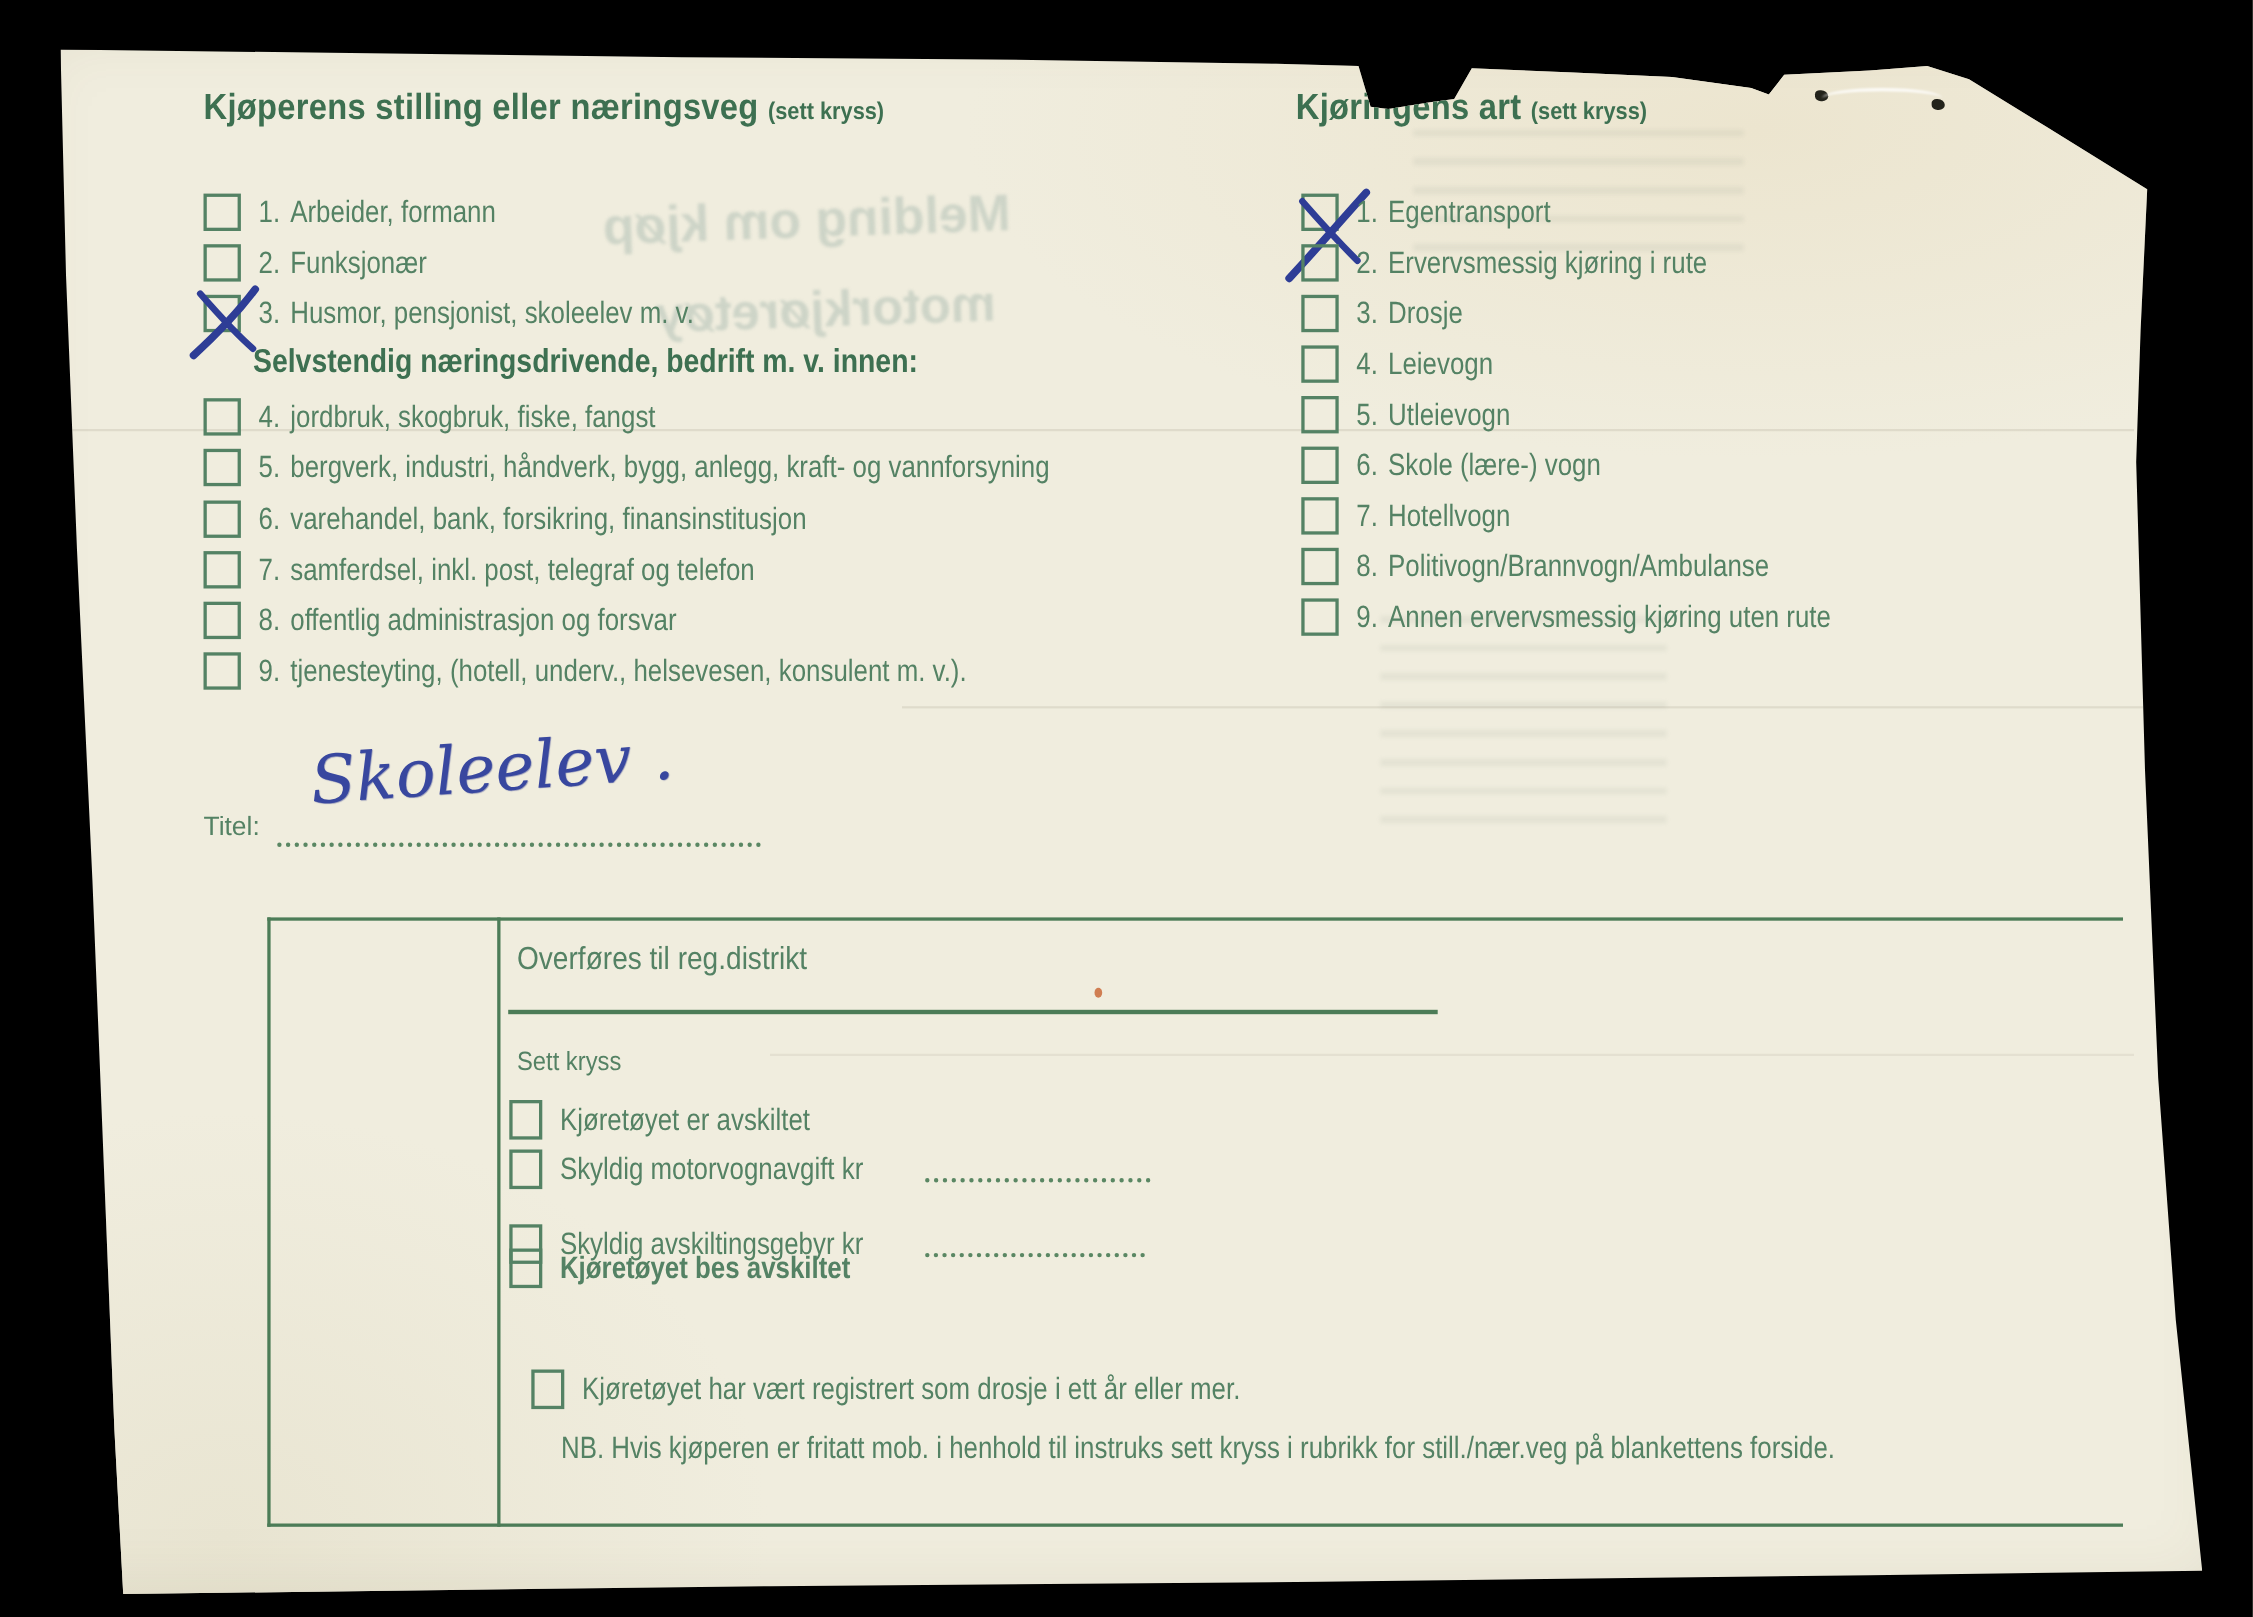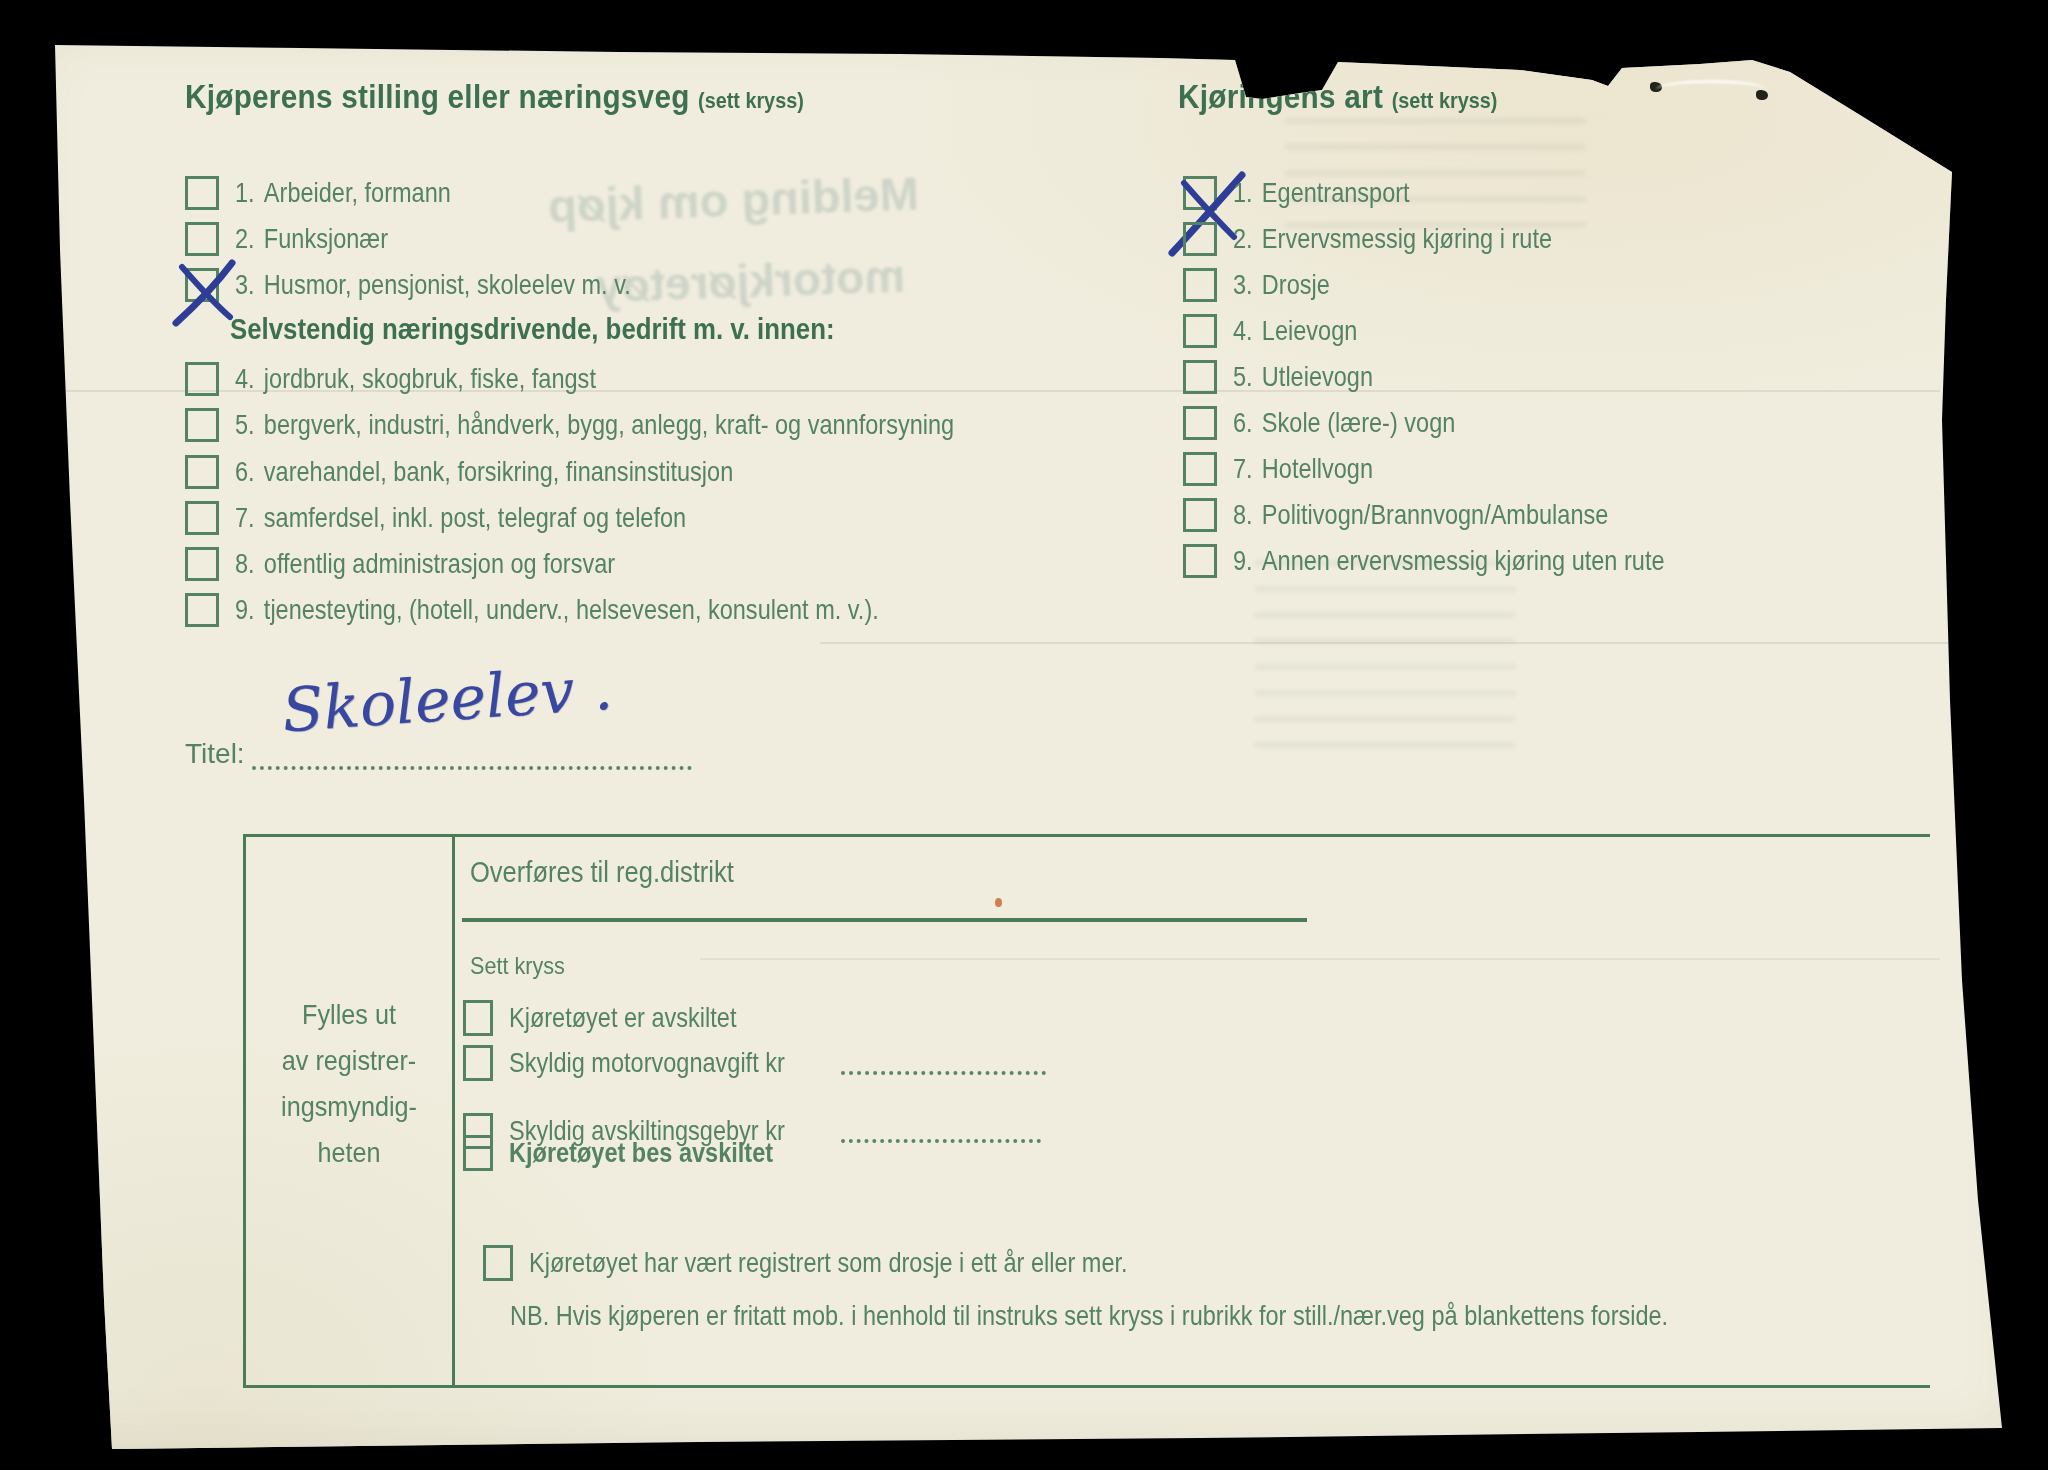--- a/index.html
+++ b/index.html
@@ -39,21 +39,21 @@
   .lbl{font-size:28px;color:var(--green);white-space:nowrap;margin-left:16px;
        transform:scaleX(.84);transform-origin:0 50%;display:flex;gap:11px;}
   .sub{font-weight:bold;color:var(--green-dark);font-size:30px;white-space:nowrap;
        transform:scaleX(.86);transform-origin:0 50%;}
   .xmark{position:absolute;pointer-events:none;}
   .ghost{color:#c2ccc0;font-weight:bold;transform:scaleX(-1) rotate(2deg);
          filter:blur(1.6px);opacity:.75;white-space:nowrap;}
   .smudge{background:repeating-linear-gradient(180deg, rgba(150,160,145,.28) 0 6px,
           rgba(150,160,145,0) 6px 26px);filter:blur(2px);opacity:.5;}
   .crease{background:rgba(120,115,90,.14);height:2px;}
-  .titel-label{font-size:28px;color:var(--green);}
+  .titel-label{font-size:24px;color:var(--green);}
   .leader{border-bottom:4px dotted #5a8763;height:0;}
   .hand{font-family:"DejaVu Serif",serif;font-style:italic;color:#38479f;
         text-shadow:.6px .6px .8px rgba(40,50,140,.45);white-space:nowrap;
         transform:rotate(-4deg);}
   .boxline{background:var(--green-line);}
   .sidelbl{font-size:28px;color:var(--green);text-align:center;line-height:46px;
            transform:scaleX(.9);transform-origin:50% 50%;}
   .nb{font-size:28px;color:var(--green);white-space:nowrap;
       transform:scaleX(.84);transform-origin:0 50%;}
   .staple-dot{width:12px;height:10px;background:#23231b;border-radius:40% 60% 50% 50%;
@@ -230,26 +230,20 @@
       </span>
   </div>
 
   <div class="abs titel-label" style="left:185px;top:738px;">Titel:</div>
   <div class="abs leader" style="left:252px;top:766px;width:440px;"></div>
   <div class="abs hand" style="left:282px;top:664px;font-size:60px;">Skoleelev .</div>
 
   <div class="abs" style="left:243px;top:834px;width:1687px;height:554px;border:3px solid var(--green-line);border-right:none;box-sizing:border-box;"></div>
   <div class="abs boxline" style="left:452px;top:834px;width:3px;height:554px;"></div>
 
-  <div class="abs" style="left:246px;top:992px;width:206px;">
-    <div class="sidelbl">Fylles ut</div>
-    <div class="sidelbl">av registrer-</div>
-    <div class="sidelbl">ingsmyndig-</div>
-    <div class="sidelbl">heten</div>
-  </div>
 
   <div class="abs" style="left:470px;top:856px;font-size:29px;color:var(--green);transform:scaleX(.88);transform-origin:0 50%;">Overføres til reg.distrikt</div>
   <div class="abs boxline" style="left:462px;top:918px;width:845px;height:4px;"></div>
 
   <div class="abs" style="left:470px;top:952px;font-size:24px;color:var(--green);transform:scaleX(.9);transform-origin:0 50%;">Sett kryss</div>
 
   <div class="row" style="left:463px;top:1000px;text-align:right;">
     <span class="cb-small"></span>
     <span class="lbl">
         <span>Kjøretøyet er avskiltet</span>

